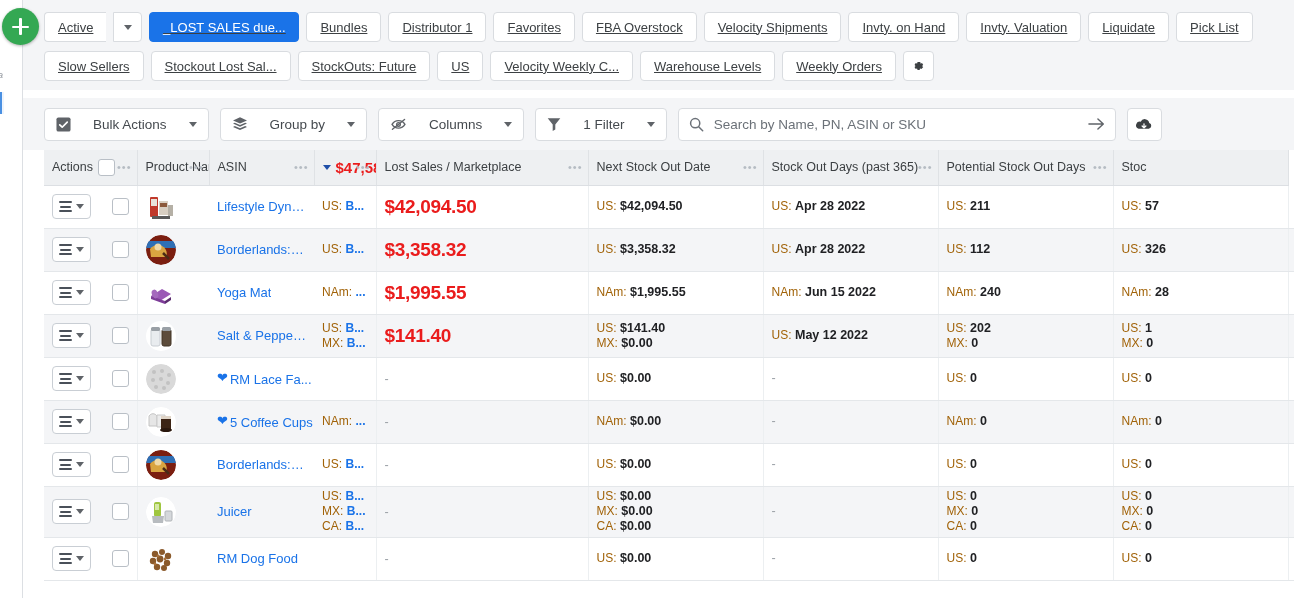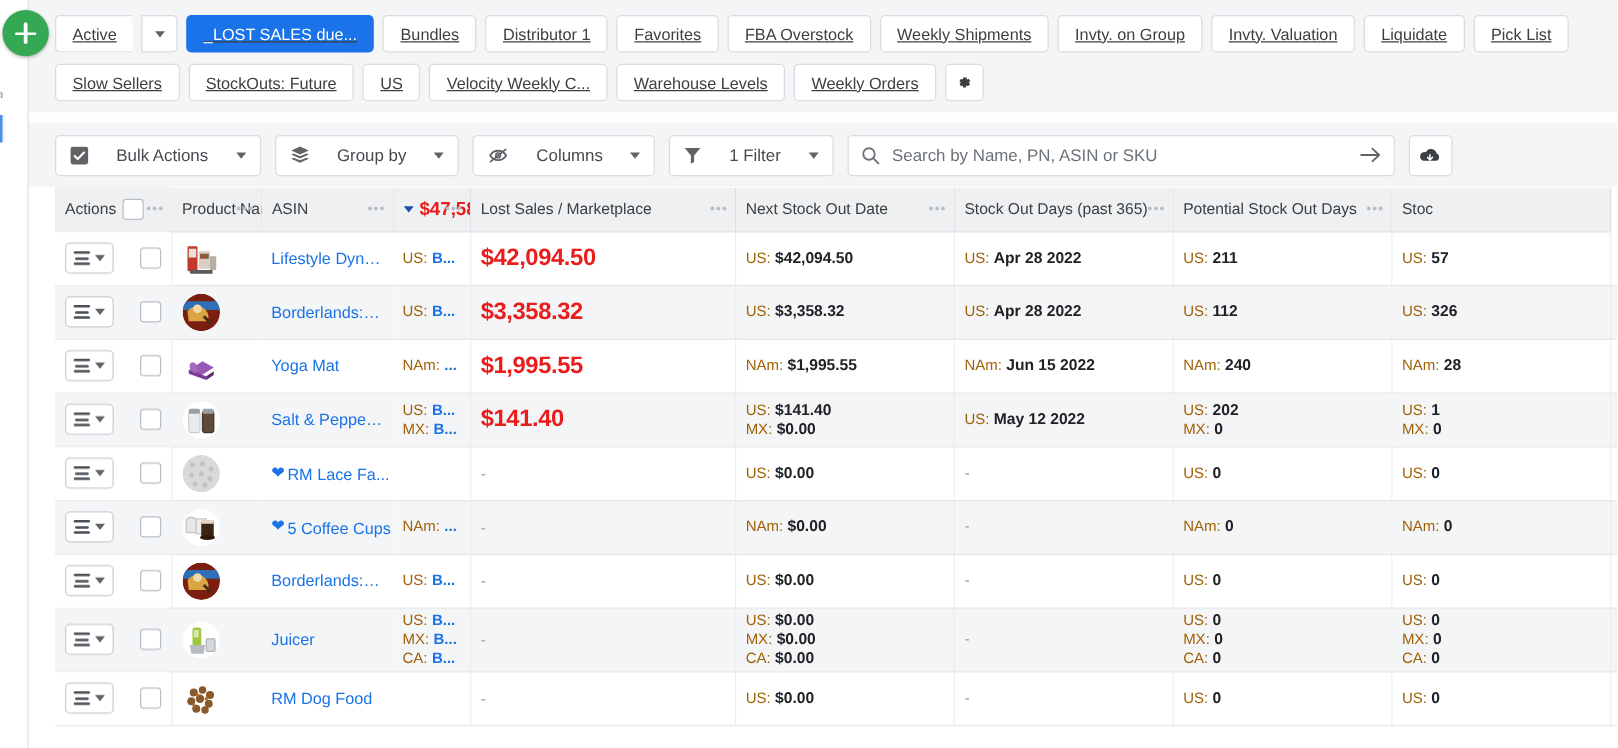--- a/index.html
+++ b/index.html
@@ -183,28 +183,29 @@
     <div class="tabrow" id="tabrow1">
         <div class="tab split-left">Active</div>
         <div class="tab split-caret">
           <span class="caret"></span>
         </div>
         <div class="tab active">_LOST SALES due...</div>
         <div class="tab">Bundles</div>
         <div class="tab">Distributor 1</div>
         <div class="tab">Favorites</div>
         <div class="tab">FBA Overstock</div>
-        <div class="tab">Weekly Shipments</div>
-        <div class="tab">Invty. on Group</div>
+        <div class="tab">Velocity Shipments</div>
+        <div class="tab">Invty. on Hand</div>
         <div class="tab">Invty. Valuation</div>
         <div class="tab">Liquidate</div>
         <div class="tab">Pick List</div>
       </div>
     <div class="tabrow second" id="tabrow2">
         <div class="tab">Slow Sellers</div>
+        <div class="tab">Stockout Lost Sal...</div>
         <div class="tab">StockOuts: Future</div>
         <div class="tab">US</div>
         <div class="tab">Velocity Weekly C...</div>
         <div class="tab">Warehouse Levels</div>
         <div class="tab">Weekly Orders</div>
         <div class="tab gear">
           <span>
             <svg width="14" height="14" viewBox="0 0 16 16" fill="#3c4043">
               <path d="M8 5.2a2.8 2.8 0 1 0 0 5.6 2.8 2.8 0 0 0 0-5.6zm0 4.1a1.3 1.3 0 1 1 0-2.6 1.3 1.3 0 0 1 0 2.6z"></path>
               <path d="M14 9.1l-1.2-.7a4.9 4.9 0 0 0 0-0.8l1.2-.7-1.4-2.4-1.2.7a4.9 4.9 0 0 0-.7-.4V3.4H7.3v1.4a4.9 4.9 0 0 0-.7.4l-1.2-.7L4 6.9l1.2.7a4.9 4.9 0 0 0 0 .8L4 9.1l1.4 2.4 1.2-.7c.2.2.5.3.7.4v1.4h2.7v-1.4c.3-.1.5-.2.7-.4l1.2.7L14 9.1z"></path>

